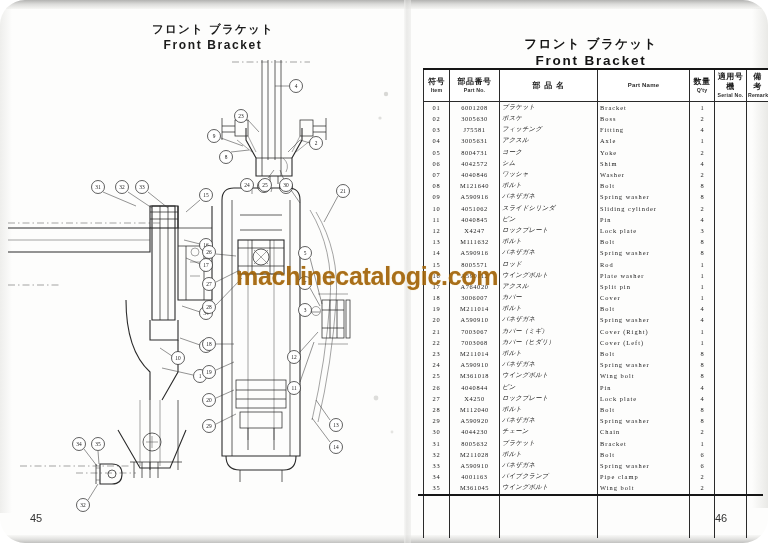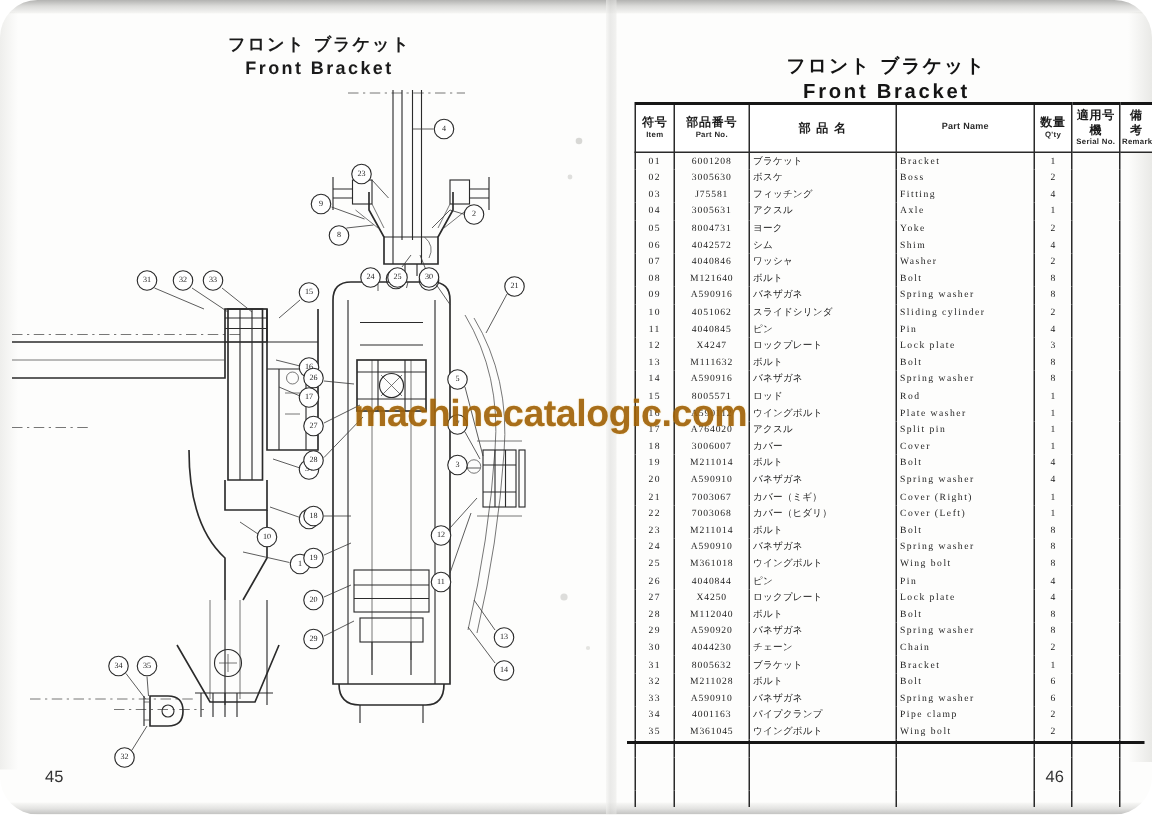--- a/index.html
+++ b/index.html
@@ -73,21 +73,21 @@
   }
   #right-title .t-jp {
     font-family: "DejaVu Sans", sans-serif;
     font-size: 12.5px; font-weight: 700; letter-spacing: 1.4px; line-height: 16px;
   }
   #right-title .t-en {
     font-family: "Liberation Sans", sans-serif;
     font-size: 13.5px; font-weight: 600; letter-spacing: 1.8px; line-height: 17px;
   }
   #right-page-no {
-    position: absolute; left: 286px; top: 512px;
+    position: absolute; left: 304px; top: 512px;
     font-family: "Liberation Sans", sans-serif;
     font-size: 11px; color: #333;
   }
   
   #parts-table-wrap {
     position: absolute; left: 12px; top: 68px; width: 345px; height: 298px;
   }
   table#parts-table {
     width: 345px; border-collapse: collapse; table-layout: fixed;
     color: #1c1c1c;
@@ -134,20 +134,21 @@
     text-align: center; letter-spacing: .9px;
     font-family: "Liberation Serif", serif;
   }
   td.cell-part {
     text-align: center; letter-spacing: .6px;
     font-family: "Liberation Serif", serif;
   }
   td.cell-jpname {
     font-family: "DejaVu Sans", sans-serif;
     font-size: 6.6px; padding-left: 6px; letter-spacing: .1px;
+    font-style: italic;
   }
   td.cell-enname {
     font-family: "Liberation Serif", serif;
     padding-left: 10px; letter-spacing: 1px;
   }
   td.cell-qty { text-align: center; font-family: "Liberation Serif", serif; }
   td.cell-serial, td.cell-remarks { }
   tr.filler td { height: 11.2px; }
   .tbl-bottom-rule {
     position: absolute; left: 7px; top: 494px; width: 345px; height: 0;

